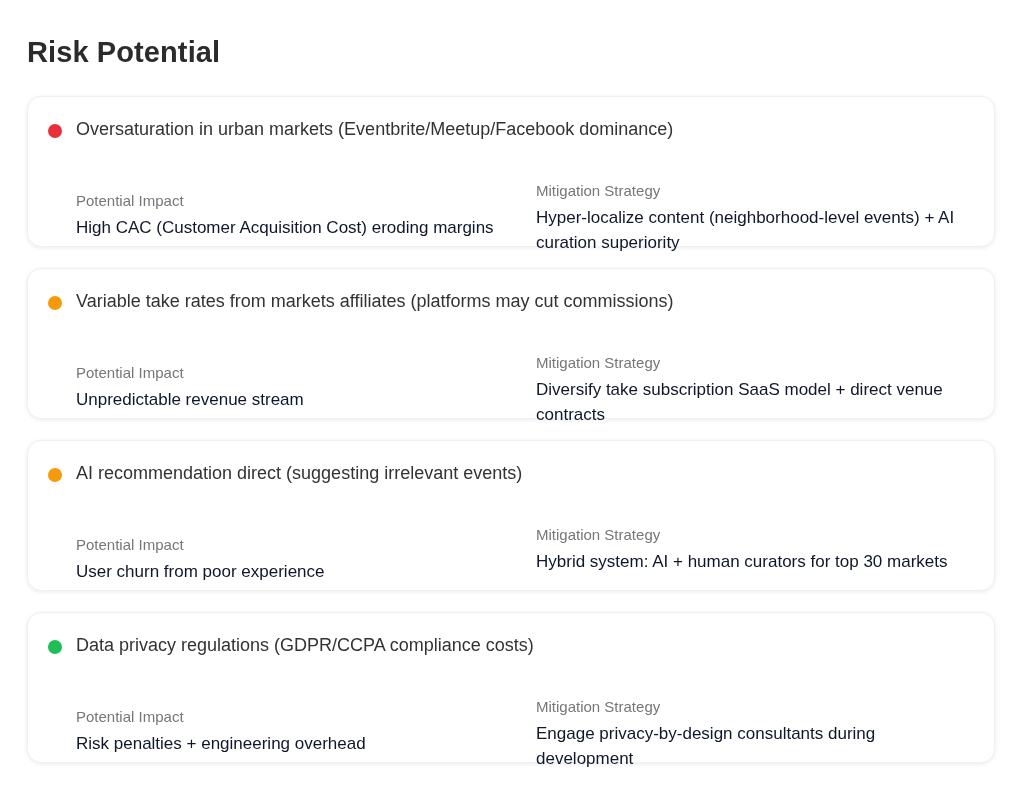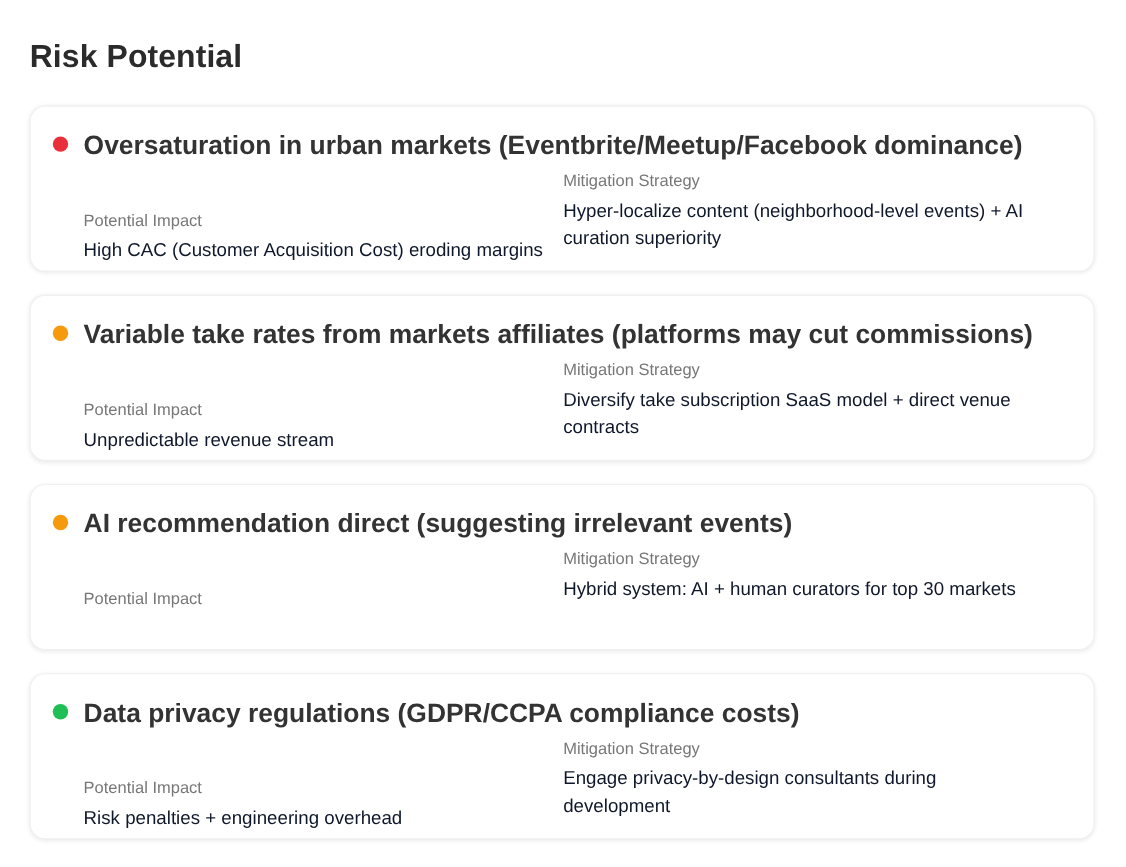--- a/index.html
+++ b/index.html
@@ -7,24 +7,24 @@
   body { font-family: "Liberation Sans", "DejaVu Sans", sans-serif; color: #333; position: relative; overflow: hidden; }
   .page-title { position: absolute; left: 27px; top: 36px; font-size: 29px; font-weight: bold; color: #2b2b2b; letter-spacing: 0.1px; }
   .cards { position: absolute; left: 27px; top: 96px; width: 968px; }
   .card {
     width: 968px; height: 151px; background: #fff; border-radius: 14px;
     border: 1px solid #f0f0f0;
     box-shadow: 0 1px 4px rgba(0,0,0,0.08);
     margin-bottom: 21px; position: relative;
   }
   .dot { position: absolute; left: 20px; top: 27px; width: 14px; height: 14px; border-radius: 50%; }
-  .risk-title { position: absolute; left: 48px; top: 22px; font-size: 24px; font-weight: bold; color: #333; white-space: nowrap; }
+  .risk-title { position: absolute; left: 48px; top: 22px; font-size: 18px; font-weight: normal; color: #333; white-space: nowrap; }
   .col { position: absolute; top: 58px; width: 440px; }
   .col.left { left: 48px; margin-top: 36px; }
-  .col.right { left: 484px; }
+  .col.right { left: 508px; margin-top: 26px; }
   .col-label { font-size: 15px; color: #777; line-height: 20px; }
   .col-value { font-size: 17px; color: #0f172a; line-height: 25px; margin-top: 4px; }
 </style>
 </head>
 <body>
 
 <h1 class="page-title">Risk Potential</h1>
 
 <div class="cards">
 
@@ -52,20 +52,21 @@
       <div class="col-label">Mitigation Strategy</div>
       <div class="col-value">Diversify take subscription SaaS model + direct venue contracts</div>
     </div>
   </div>
 
   <div class="card">
     <span class="dot" style="background:#f59a0c"></span>
     <div class="risk-title">AI recommendation direct (suggesting irrelevant events)</div>
     <div class="col left">
       <div class="col-label">Potential Impact</div>
+      <div class="col-value">User churn from poor experience</div>
     </div>
     <div class="col right">
       <div class="col-label">Mitigation Strategy</div>
       <div class="col-value">Hybrid system: AI + human curators for top 30 markets</div>
     </div>
   </div>
 
   <div class="card">
     <span class="dot" style="background:#1fbf55"></span>
     <div class="risk-title">Data privacy regulations (GDPR/CCPA compliance costs)</div>

